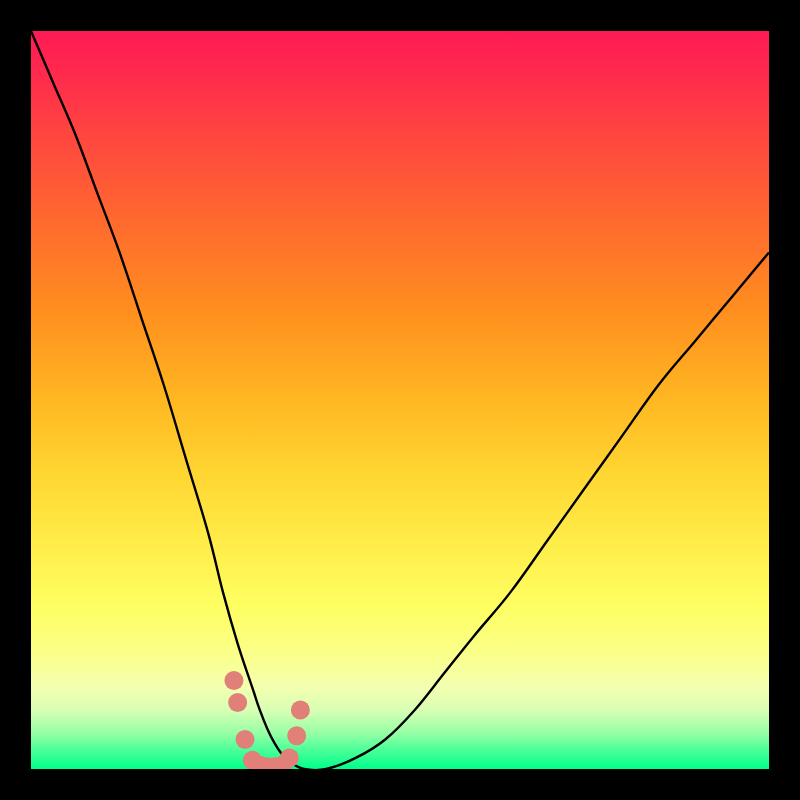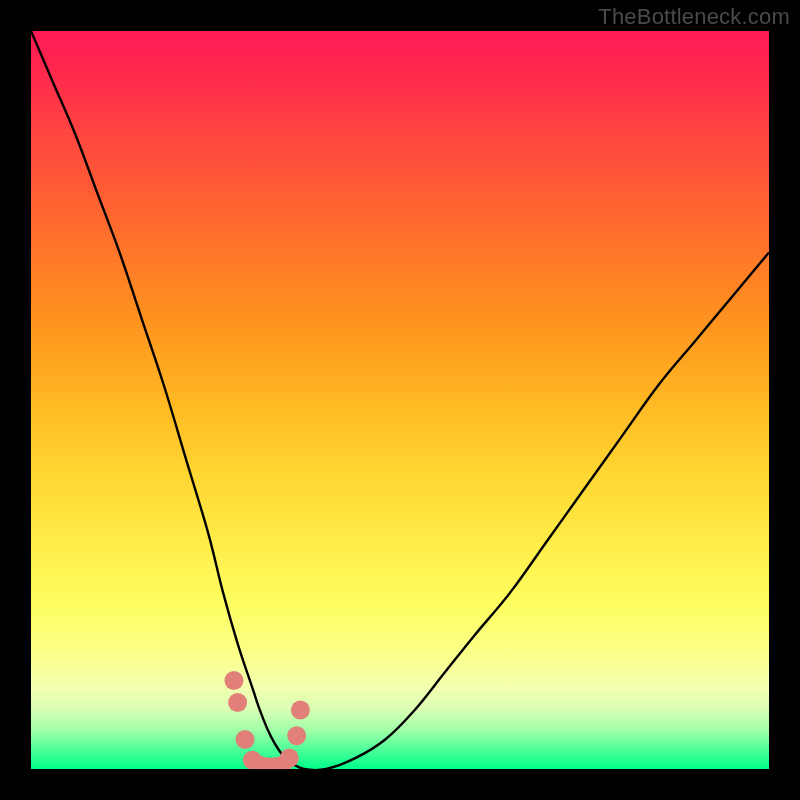--- a/index.html
+++ b/index.html
@@ -58,21 +58,20 @@
     color: #4a4a4a;
     font-size: 22px;
     letter-spacing: 0.2px;
     user-select: none;
   }
 </style>
 </head>
 <body>
 
 <div class="frame">
-  <div class="watermark">TheBottleneck.com</div>
 
   <div class="plot-area">
     <div class="gradient-bg"></div>
     <svg class="curve-svg" viewBox="0 0 738 738" preserveAspectRatio="none">
       <g id="curve-group">
           <path d="M 0 0 C 3.9852 9.298799999999995, 14.1696 33.06239999999996, 22.14 51.65999999999997 C 30.1104 70.25759999999997, 36.3096 83.39400000000003, 44.28 103.32000000000005 C 52.2504 123.24600000000007, 58.449600000000004 141.10560000000004, 66.42 162.36 C 74.3904 183.6144, 80.5896 198.81719999999999, 88.56 221.39999999999998 C 96.5304 243.98279999999997, 102.7296 263.9088, 110.7 287.82 C 118.6704 311.7312, 124.8696 329.0004, 132.84 354.24 C 140.8104 379.4796, 147.00959999999998 401.47200000000004, 154.98 428.04 C 162.9504 454.608, 170.478 477.9288, 177.12 501.84000000000003 C 183.762 525.7512, 186.5664 540.954, 191.88 560.88 C 197.1936 580.806, 201.3264 595.2708, 206.64000000000001 612.54 C 211.95360000000002 629.8091999999999, 217.4148 644.8643999999999, 221.4 656.8199999999999 C 225.3852 668.7755999999999, 226.1232 671.6538, 228.78 678.96 C 231.4368 686.2662, 233.5032 691.4322, 236.16 697.41 C 238.8168 703.3878, 240.88320000000002 707.5206, 243.54000000000002 712.17 C 246.19680000000002 716.8194, 248.2632 719.919, 250.92000000000002 723.24 C 253.57680000000002 726.561, 254.31480000000002 727.9632, 258.3 730.62 C 262.28520000000003 733.2768, 266.418 736.6716, 273.06 738 C 279.702 739.3284, 285.90119999999996 739.9926, 295.2 738 C 304.4988 736.0074, 314.0928 732.2435999999999, 324.72 726.93 C 335.34720000000004 721.6164, 343.6128 717.1146, 354.24 708.48 C 364.8672 699.8454, 373.1328 690.9156, 383.76 678.96 C 394.3872 667.0044, 402.6528 655.3439999999999, 413.28000000000003 642.06 C 423.90720000000005 628.776, 430.8444 619.7724, 442.8 605.16 C 454.7556 590.5476, 466.416 578.1492, 479.7 560.88 C 492.984 543.6108, 503.31600000000003 527.8176, 516.6 509.22 C 529.884 490.6224, 540.216 476.1576, 553.5 457.56 C 566.784 438.9624, 577.116 424.4976, 590.4 405.9 C 603.684 387.3024, 614.016 371.5092, 627.3 354.24 C 640.584 336.9708, 650.916 325.90080000000006, 664.2 309.96000000000004 C 677.484 294.0192, 687.816 281.62080000000003, 701.1 265.68 C 714.384 249.73919999999998, 731.358 229.3704, 738 221.39999999999998" fill="none" stroke="#000000" stroke-width="2.4"></path>
         </g>
       <g id="marker-group">
           <circle cx="202.95000000000002" cy="649.44" r="9.5" fill="#e08078"></circle>
           <circle cx="206.64000000000001" cy="671.58" r="9.5" fill="#e08078"></circle>

